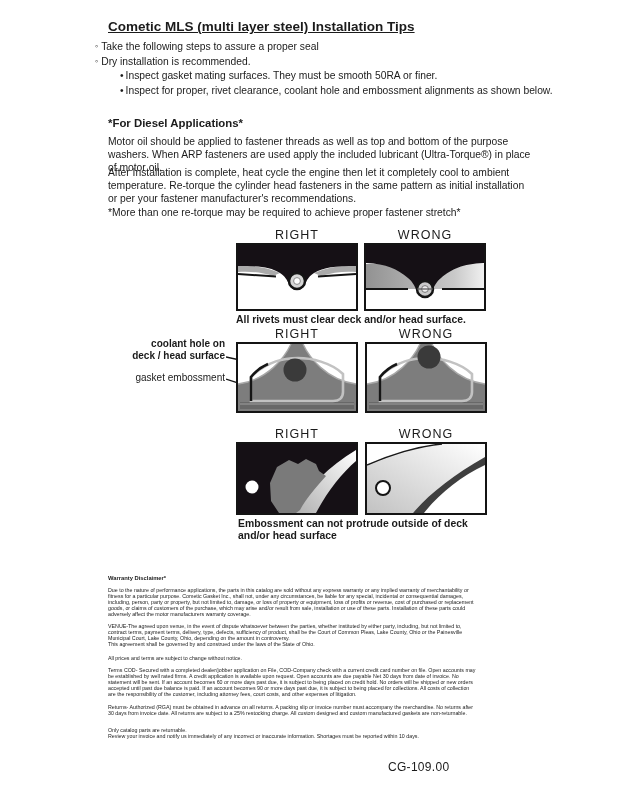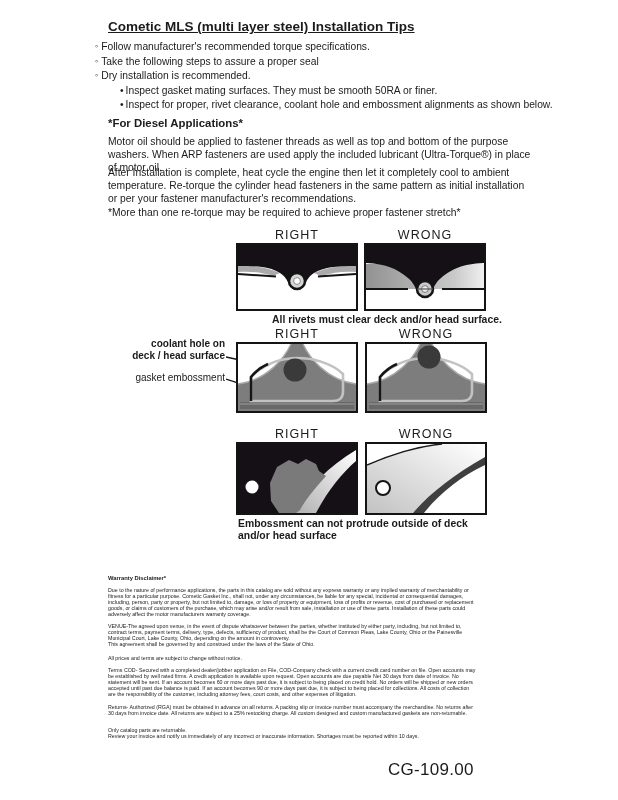--- a/index.html
+++ b/index.html
@@ -17,31 +17,30 @@
   .h2{font-size:11.4px;font-weight:bold;white-space:nowrap;}
   .par{font-size:10.3px;line-height:13.2px;width:428px;}
   .note{font-size:10.3px;white-space:nowrap;}
   .dg-head{font-size:12.5px;letter-spacing:1px;text-align:center;}
   .panel{position:absolute;border:2px solid #141414;box-sizing:border-box;overflow:hidden;background:#fff;}
   .panel svg{display:block;width:100%;height:100%;}
   .caption{font-size:10.4px;font-weight:bold;line-height:11.5px;white-space:pre-line;}
   .dg-label{font-size:10px;line-height:11.5px;text-align:right;white-space:pre-line;}
   .fineh{font-size:5.8px;font-weight:bold;}
   .fine{font-size:5.3px;line-height:6px;white-space:pre-line;width:424px;}
-  .footer{font-size:17px;letter-spacing:0.3px;white-space:nowrap;}
+  .footer{font-size:12px;letter-spacing:0.3px;white-space:nowrap;}
 </style>
 </head>
 <body>
 
 <div class="page">
 
   <div class="abs title" style="left:108px;top:19px;">Cometic MLS (multi layer steel) Installation Tips</div>
 
   <div class="abs tips" style="left:95px;top:40px;">
-    <div class="tip"><span>Follow manufacturer's recommended torque specifications.</span></div>
     <div class="tip"><span>Take the following steps to assure a proper seal</span></div>
     <div class="tip"><span>Dry installation is recommended.</span></div>
     <div class="subtip"><span>Inspect gasket mating surfaces.  They must be smooth 50RA or finer.</span></div>
     <div class="subtip"><span>Inspect for proper, rivet clearance, coolant hole and embossment alignments as shown below.</span></div>
   </div>
 
   <div class="abs h2" style="left:108px;top:117px;">*For Diesel Applications*</div>
   <div class="abs par" style="left:108px;top:135px;">Motor oil should be applied to fastener threads as well as top and bottom of the purpose washers. When ARP fasteners are used apply the included lubricant (Ultra-Torque®) in place of motor oil.</div>
   <div class="abs par" style="left:108px;top:166px;">After Installation is complete, heat cycle the engine then let it completely cool to ambient temperature. Re-torque the cylinder head fasteners in the same pattern as initial installation or per your fastener manufacturer's recommendations.</div>
   <div class="abs note" style="left:108px;top:207px;">*More than one re-torque may be required to achieve proper fastener stretch*</div>
@@ -73,21 +72,21 @@
       <rect width="118" height="64" fill="#ffffff"></rect>
       <rect x="0" y="19" width="118" height="25" fill="url(#g1)"></rect>
       <path d="M0,0 H118 V18 C96,19 86,24 75,33 C65,41 68,51 59,51 C49,51 52,41 42,33 C31,24 21,19 0,18 Z" fill="#151015"></path>
       <path d="M0,44 L42,44" stroke="#141414" stroke-width="2" fill="none"></path>
       <path d="M76,44 L118,44" stroke="#141414" stroke-width="2" fill="none"></path>
       <circle cx="59" cy="44" r="8" fill="#c9c9c9" stroke="#141414" stroke-width="2.5"></circle>
       <circle cx="59" cy="44" r="3.4" fill="#eeeeee" stroke="#777777" stroke-width="1"></circle>
       <path d="M51,44 H67" stroke="#555555" stroke-width="1.2"></path>
     </svg>
   </div>
-  <div class="abs caption" style="left:236px;top:314px;margin-left:36px;">All rivets must clear deck and/or head surface.</div>
+  <div class="abs caption" style="left:236px;top:314px;">All rivets must clear deck and/or head surface.</div>
 
   <div class="abs dg-head" style="left:236px;top:327px;width:122px;">RIGHT</div>
   <div class="abs dg-head" style="left:365px;top:327px;width:122px;">WRONG</div>
 
   <div class="abs dg-label" style="left:95px;top:338px;width:130px;font-weight:bold;">coolant hole on
 deck / head surface</div>
   <div class="abs dg-label" style="left:95px;top:372px;width:130px;">gasket embossment</div>
 
   <svg class="abs" style="left:226px;top:350px;" width="80" height="45">
     <line x1="0" y1="7" x2="69" y2="22" stroke="#141414" stroke-width="1.3"></line>

